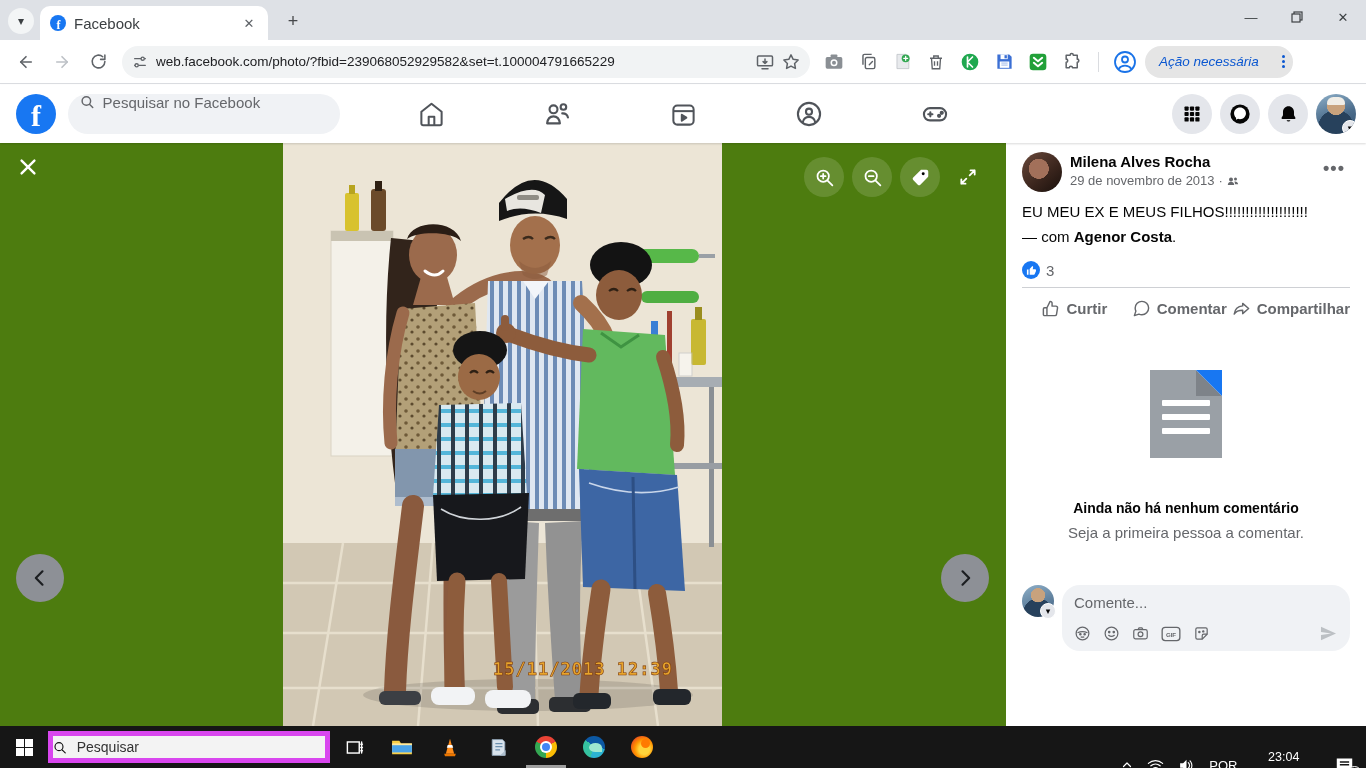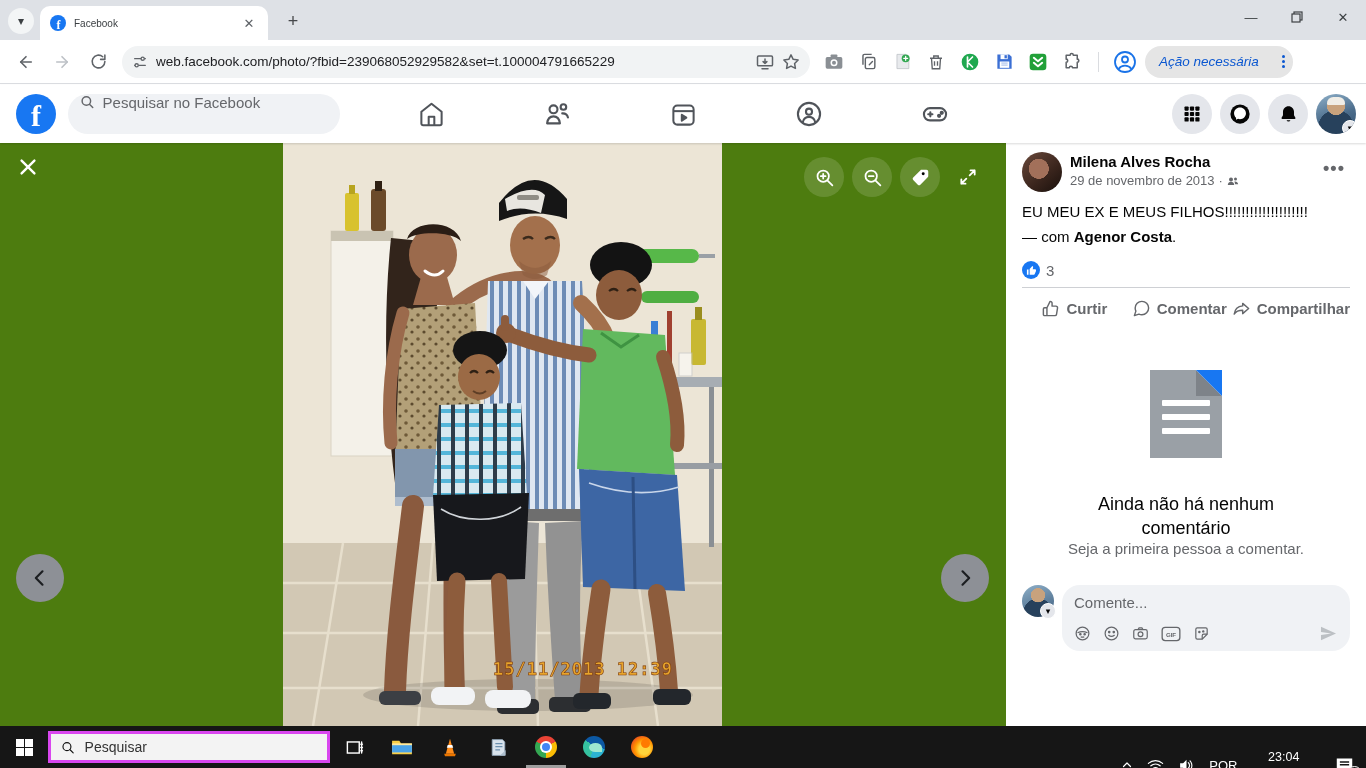--- a/index.html
+++ b/index.html
@@ -3,21 +3,21 @@
 <meta charset="utf-8">
 <style>
   * { margin:0; padding:0; box-sizing:border-box; }
   html,body { width:1366px; height:768px; overflow:hidden; font-family:"Liberation Sans","DejaVu Sans",sans-serif; }
   .screen { position:relative; width:1366px; height:768px; background:#fff; }
 
   
   .titlebar { position:absolute; left:0; top:0; width:1366px; height:40px; background:#dee1e6; }
   .tab-chevron { position:absolute; left:8px; top:8px; width:26px; height:26px; border-radius:50%; background:#f3f5f6; display:flex; align-items:center; justify-content:center; color:#3c4043; font-size:12px; }
   .tab { position:absolute; left:40px; top:6px; width:228px; height:34px; background:#fff; border-radius:10px 10px 0 0; display:flex; align-items:center; padding:0 10px; gap:8px; }
-  .tab-title { font-size:10px; color:#3c4043; flex:1; white-space:nowrap; overflow:hidden; }
+  .tab-title { font-size:15px; color:#3c4043; flex:1; white-space:nowrap; overflow:hidden; }
   .tab-close { width:18px; height:18px; border-radius:50%; display:flex; align-items:center; justify-content:center; color:#5f6368; font-size:13px; }
   .newtab { position:absolute; left:282px; top:10px; width:22px; height:22px; color:#45474a; font-size:18px; display:flex; align-items:center; justify-content:center; }
   .wincontrols { position:absolute; right:0; top:0; height:34px; display:flex; }
   .winbtn { width:46px; height:34px; display:flex; align-items:center; justify-content:center; color:#3c4043; font-size:13px; }
 
   .toolbar { position:absolute; left:0; top:40px; width:1366px; height:44px; background:#fff; border-bottom:1px solid #dadce0; display:flex; align-items:center; padding:9px 8px; }
   .navbtn { width:32px; height:32px; display:flex; align-items:center; justify-content:center; margin:0 2px; }
   .urlbar { position:relative; height:32px; flex:0 0 688px; margin-left:6px; background:#f1f3f4; border-radius:16px; display:flex; align-items:center; padding:0 10px; gap:8px; }
   .urltext { font-size:13.5px; color:#202124; flex:1; white-space:nowrap; overflow:hidden; }
   .exticons { display:flex; align-items:center; gap:6px; margin-left:10px; }
@@ -67,34 +67,34 @@
   .like-row { margin-top:16px; display:flex; align-items:center; gap:6px; }
   .like-bubble { width:18px; height:18px; border-radius:50%; background:#1877f2; display:flex; align-items:center; justify-content:center; }
   .like-count { font-size:15px; color:#65676b; }
   .action-row { margin-top:8px; border-top:1px solid #ced0d4; display:flex; padding:4px 0; }
   .action-btn { flex:1; height:32px; display:flex; align-items:center; justify-content:center; gap:6px; color:#65676b; font-size:15px; font-weight:bold; border-radius:4px; }
   .empty-wrap { margin-top:42px; display:flex; flex-direction:column; align-items:center; text-align:center; }
   .doc-icon { position:relative; width:72px; height:88px; background:#9aa0a6; }
   .doc-icon .fold { position:absolute; right:0; top:0; width:0; height:0; border-left:26px solid #7e8389; border-top:26px solid #fff; }
   .doc-icon .fold2 { position:absolute; right:0; top:0; width:0; height:0; border-right:26px solid #1877f2; border-bottom:26px solid transparent; }
   .doc-icon .line { position:absolute; left:12px; width:48px; height:6px; background:#fff; border-radius:1px; }
-  .empty-title { margin-top:34px; font-size:18px; font-weight:normal; color:#050505; line-height:24px; max-width:250px; }
+  .empty-title { margin-top:34px; font-size:14px; font-weight:bold; color:#050505; line-height:32px; max-width:250px; }
   .empty-sub { font-size:15px; color:#65676b; }
   .composer { position:absolute; left:16px; right:16px; top:442px; display:flex; gap:8px; align-items:flex-start; }
   .composer-avatar { width:32px; height:32px; border-radius:50%; position:relative; flex:0 0 32px; background:radial-gradient(circle at 50% 32%,#c8a27d 0 26%,transparent 27%),radial-gradient(circle at 50% 88%,#27415c 0 45%,transparent 46%),linear-gradient(160deg,#8fb0c9,#3a5a7a); }
   .composer-box { flex:1; background:#f0f2f5; border-radius:18px; padding:9px 12px 8px 12px; }
   .composer-box input { width:100%; border:none; outline:none; background:transparent; font-size:15px; color:#65676b; font-family:inherit; }
   .composer-box input::placeholder{ color:#65676b; }
   .composer-icons { margin-top:12px; display:flex; align-items:center; gap:12px; }
   .composer-icons .spacer { flex:1; }
 
   
   .taskbar { position:absolute; left:0; top:726px; width:1366px; height:42px; background:#161616; display:flex; align-items:center; color:#fff; }
   .tb-start { width:48px; height:42px; display:flex; align-items:center; justify-content:center; }
-  .tb-search { width:282px; height:32px; background:#f3f3f3; border:3px solid #d946ef; display:flex; align-items:center; padding:0 10px; gap:10px; }
+  .tb-search { width:282px; height:32px; background:#f3f3f3; border:5px solid #d946ef; display:flex; align-items:center; padding:0 0; gap:10px; }
   .tb-search input { border:none; outline:none; background:transparent; font-size:14px; color:#111; width:100%; font-family:inherit; }
   .tb-search input::placeholder{ color:#333; }
   .tb-icon { width:48px; height:42px; display:flex; align-items:center; justify-content:center; position:relative; }
   .tb-icon.active::after { content:""; position:absolute; bottom:0; left:4px; right:4px; height:3px; background:#9e9e9e; }
   .tray { margin-left:auto; display:flex; align-items:center; height:42px;margin-top:36px; }
   .tray-item { height:42px; display:flex; align-items:center; justify-content:center; padding:0 7px; font-size:13px; }
   .tray-clock { display:flex; flex-direction:column; align-items:center; justify-content:center; font-size:12.5px; line-height:16px; padding:0 8px; }
   .tray-action { position:relative; padding:0 12px; }
   .tray-badge { position:absolute; right:4px; bottom:5px; min-width:15px; height:15px; border-radius:50%; background:#1d1d1d; border:1px solid #fff; color:#fff; font-size:10px; display:flex; align-items:center; justify-content:center; }
 

